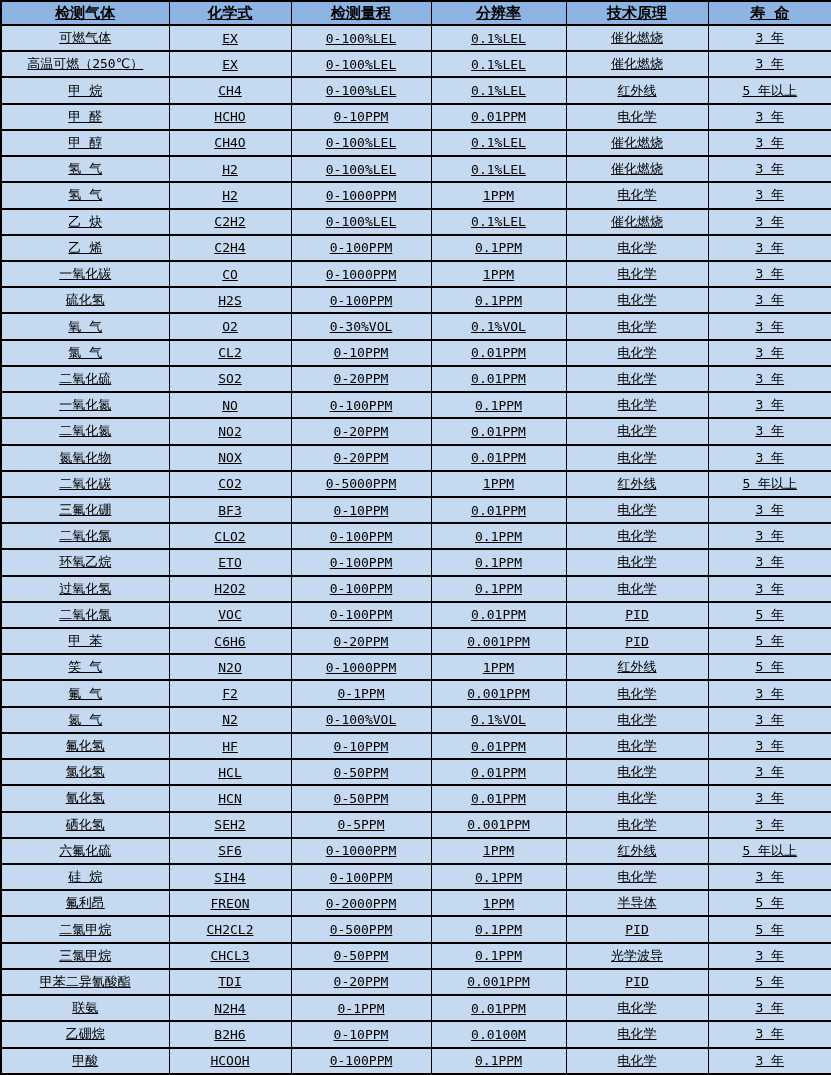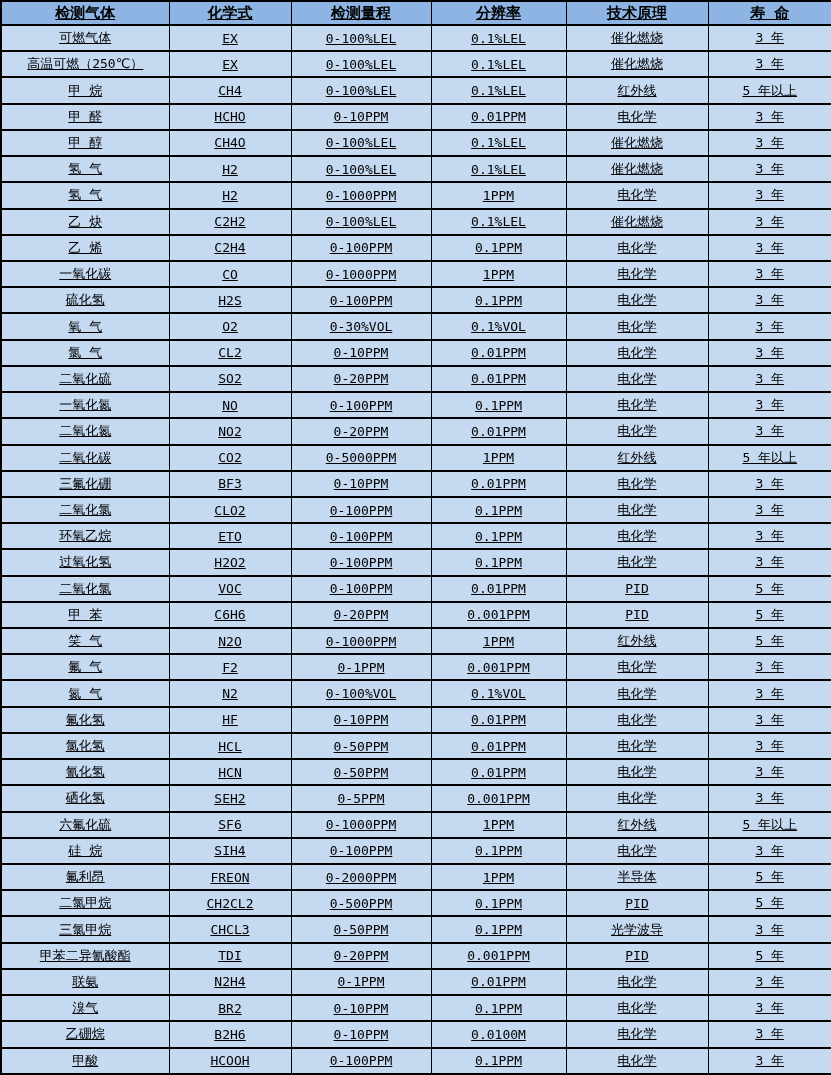--- a/index.html
+++ b/index.html
@@ -200,20 +200,28 @@
         </tr>
         <tr>
           <td>二氧化氮</td>
           <td>NO2</td>
           <td>0-20PPM</td>
           <td>0.01PPM</td>
           <td>电化学</td>
           <td>3 年</td>
         </tr>
         <tr>
+          <td>氮氧化物</td>
+          <td>NOX</td>
+          <td>0-20PPM</td>
+          <td>0.01PPM</td>
+          <td>电化学</td>
+          <td>3 年</td>
+        </tr>
+        <tr>
           <td>二氧化碳</td>
           <td>CO2</td>
           <td>0-5000PPM</td>
           <td>1PPM</td>
           <td>红外线</td>
           <td>5 年以上</td>
         </tr>
         <tr>
           <td>三氟化硼</td>
           <td>BF3</td>
@@ -368,28 +376,20 @@
         </tr>
         <tr>
           <td>联氨</td>
           <td>N2H4</td>
           <td>0-1PPM</td>
           <td>0.01PPM</td>
           <td>电化学</td>
           <td>3 年</td>
         </tr>
         <tr>
-          <td>溴气</td>
-          <td>BR2</td>
-          <td>0-10PPM</td>
-          <td>0.1PPM</td>
-          <td>电化学</td>
-          <td>3 年</td>
-        </tr>
-        <tr>
           <td>乙硼烷</td>
           <td>B2H6</td>
           <td>0-10PPM</td>
           <td>0.0100M</td>
           <td>电化学</td>
           <td>3 年</td>
         </tr>
         <tr>
           <td>甲酸</td>
           <td>HCOOH</td>

